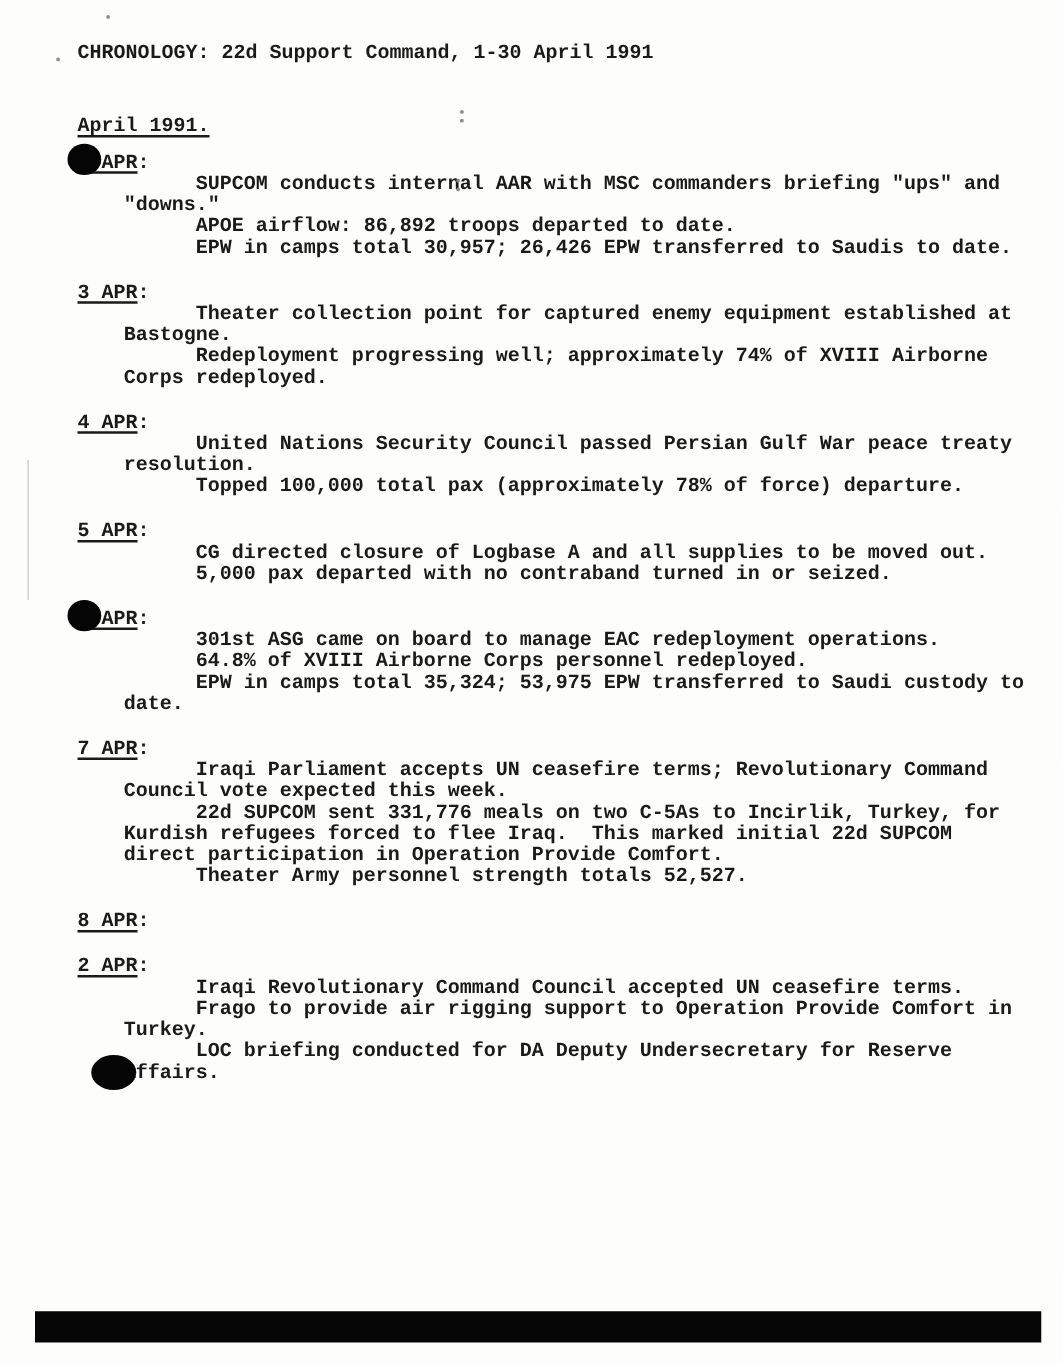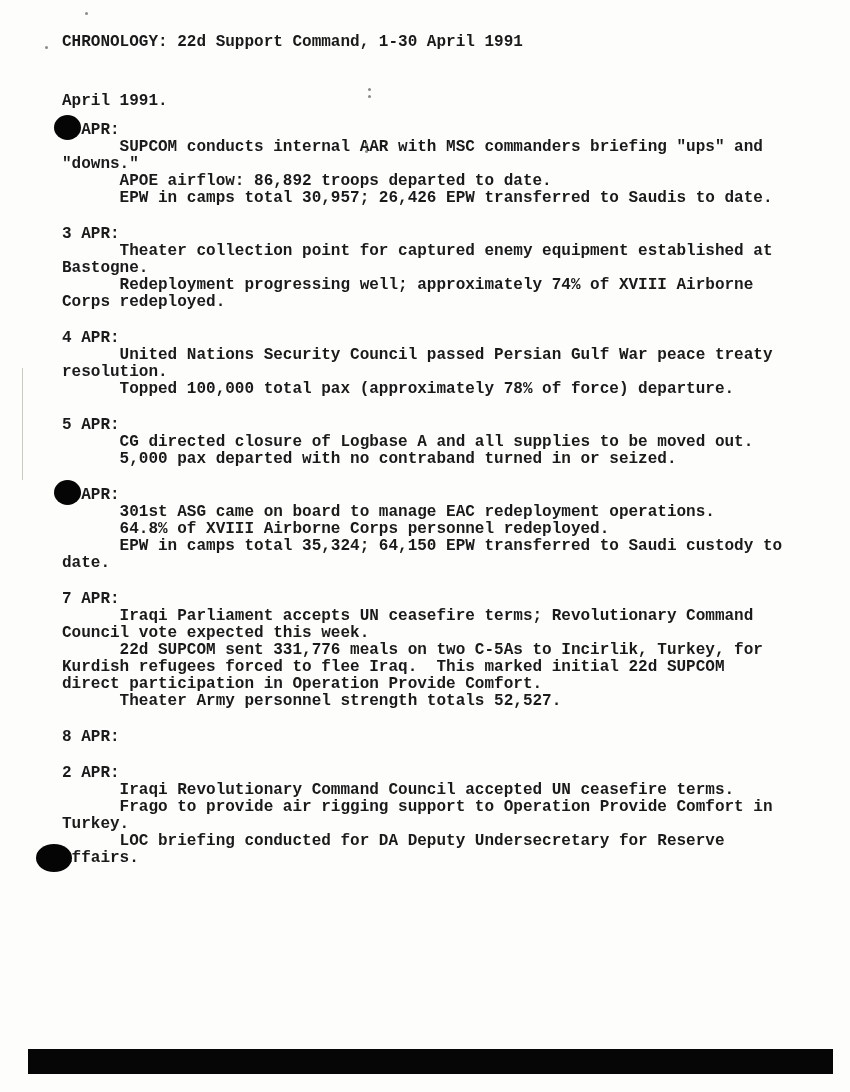--- a/index.html
+++ b/index.html
@@ -16,31 +16,32 @@
     font-weight: 700;
     color: #1a1a1a;
   }
   .content {
     position: absolute;
     left: 62px;
     top: 34px;
     right: 30px;
   }
   .u {
+    text-decoration: underline;
     text-decoration-thickness: 1.5px;
     text-underline-offset: 3px;
   }
   .section-heading { margin-top: 42px; }
   .entries { }
   .entry { margin-top: 19px; }
   .entries .entry:first-child { margin-top: 12px; }
   .date-line { position: relative; display: inline-block; }
   .ink-blot { background: #050505; border-radius: 50%; position: absolute; z-index: 2; }
   .date-blot { left: -8px; top: -7px; width: 27px; height: 25px; }
-  .body-wrap { position: relative; }
+  .body-wrap { position: relative; margin-left: 37px; }
   .end-blot { left: -26px; bottom: -5px; width: 36px; height: 28px; }
   pre.entry-body {
     font: inherit;
     white-space: pre-wrap;
     color: inherit;
   }
   .bottom-bar {
     position: absolute;
     left: 28px;
     top: 1049px;
@@ -134,21 +135,21 @@
   </div>
 
   <div class="entry">
     <div class="date-line">
       <span class="ink-blot date-blot"></span>
       <span class="u">6 APR</span><span>:</span>
     </div>
     <div class="body-wrap">
       <pre class="entry-body">      301st ASG came on board to manage EAC redeployment operations.
       64.8% of XVIII Airborne Corps personnel redeployed.
-      EPW in camps total 35,324; 64,150 EPW transferred to Saudi custody to
+      EPW in camps total 35,324; 53,975 EPW transferred to Saudi custody to
 date.</pre>
 
     </div>
   </div>
 
   <div class="entry">
     <div class="date-line">
       
       <span class="u">7 APR</span><span>:</span>
     </div>

